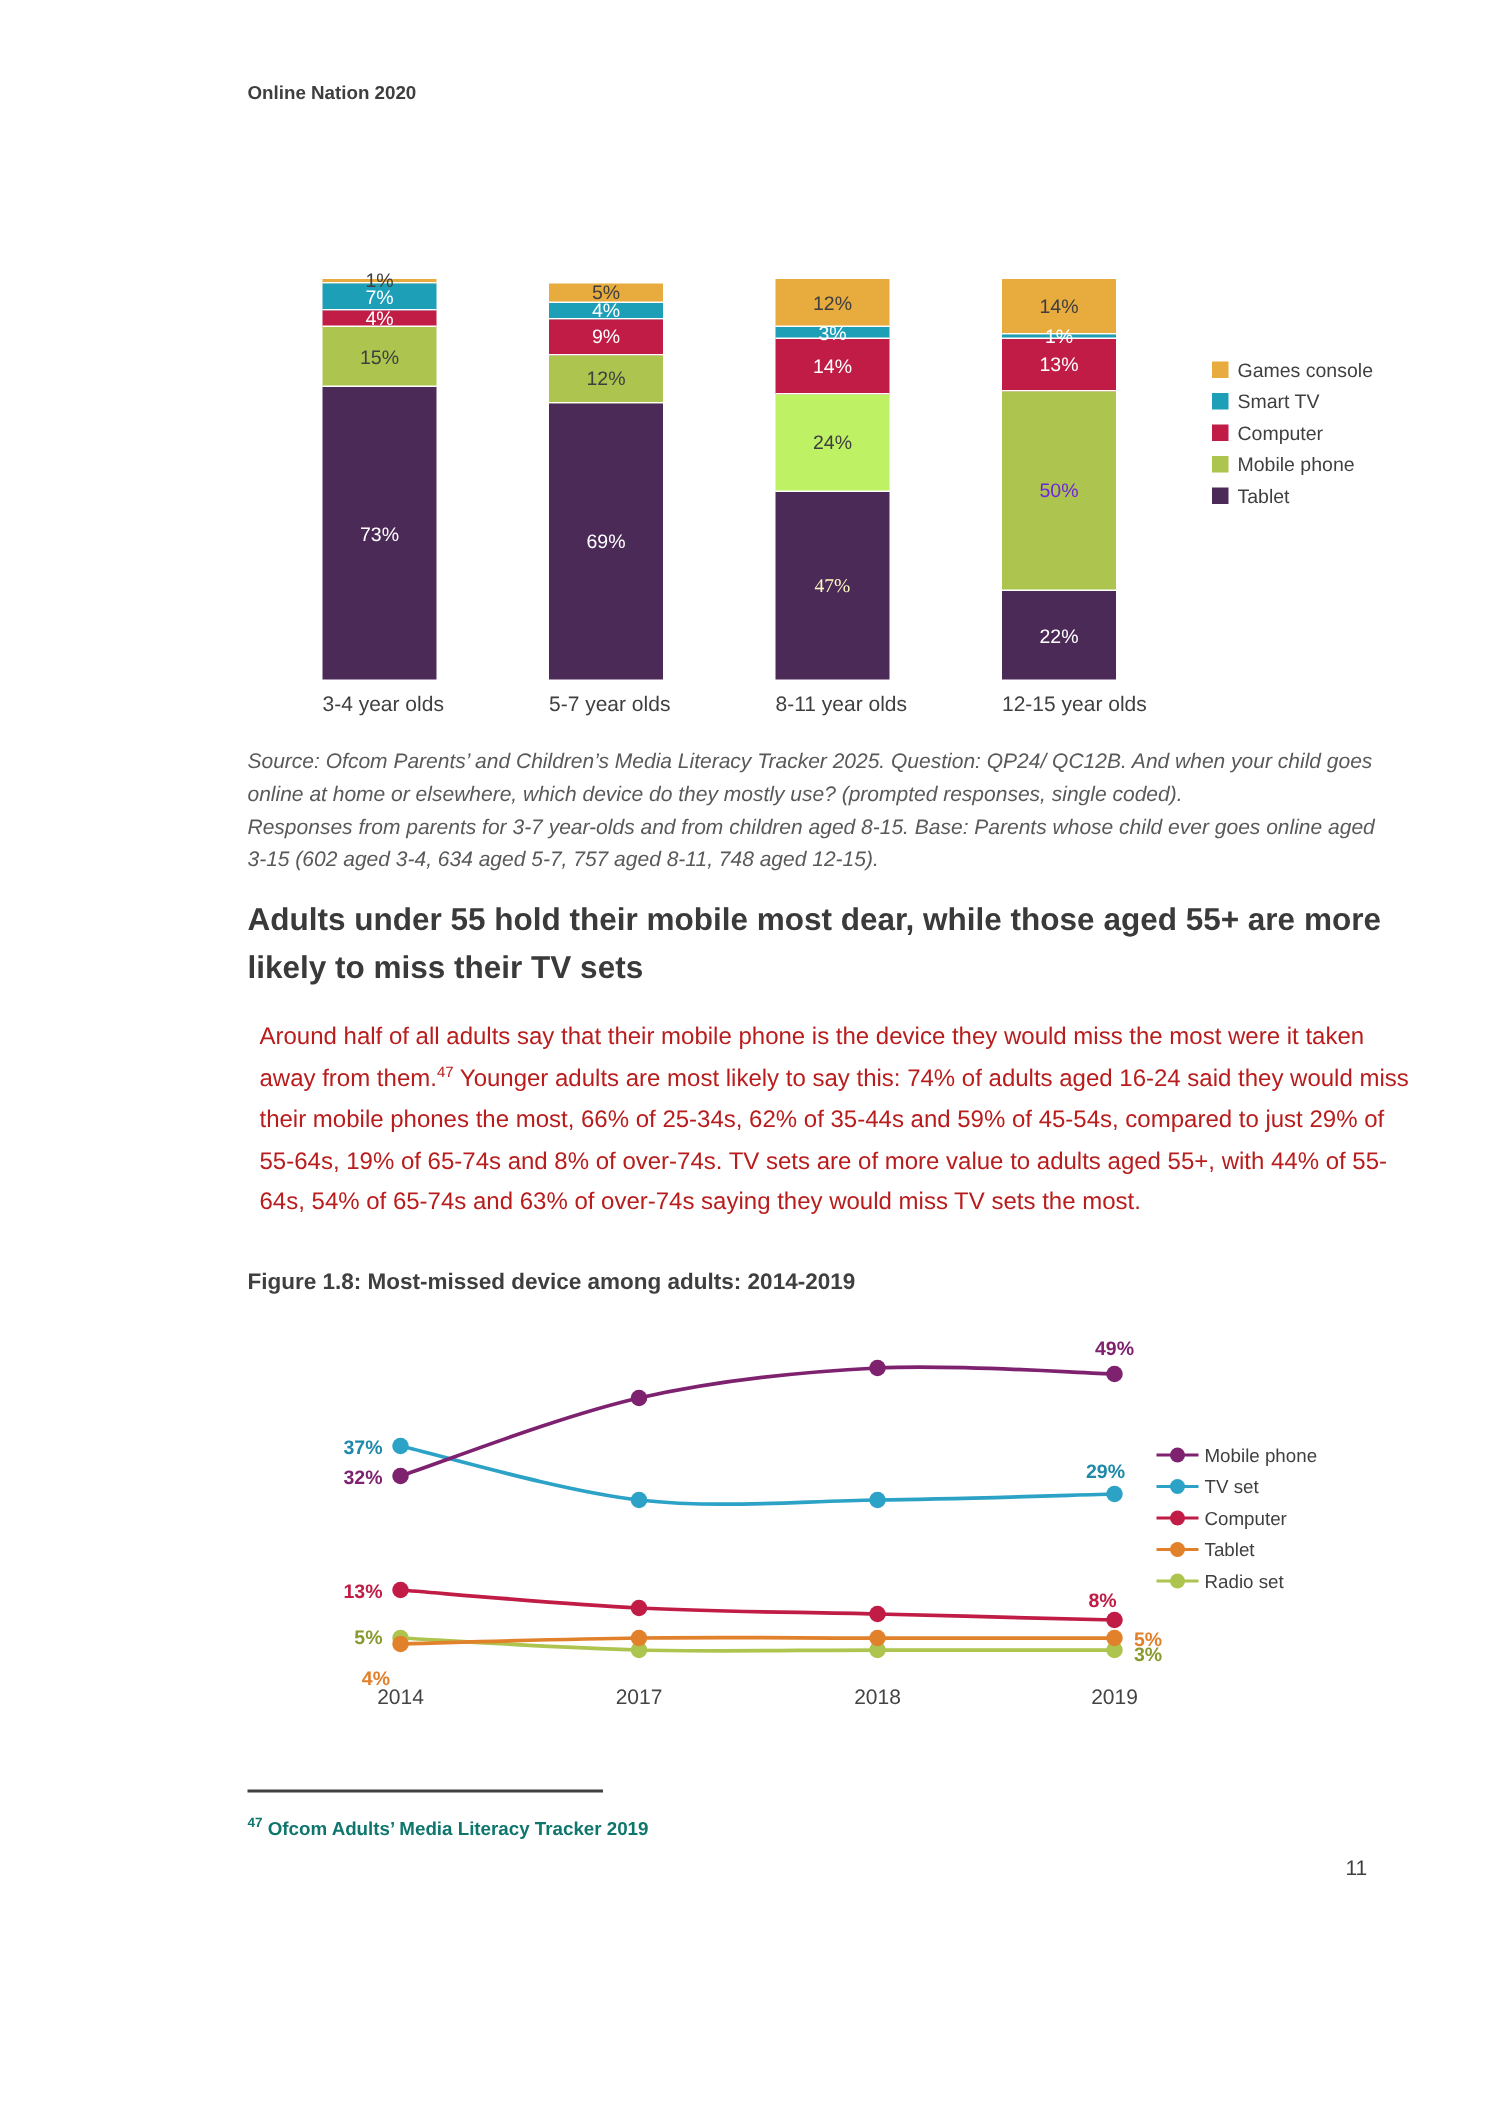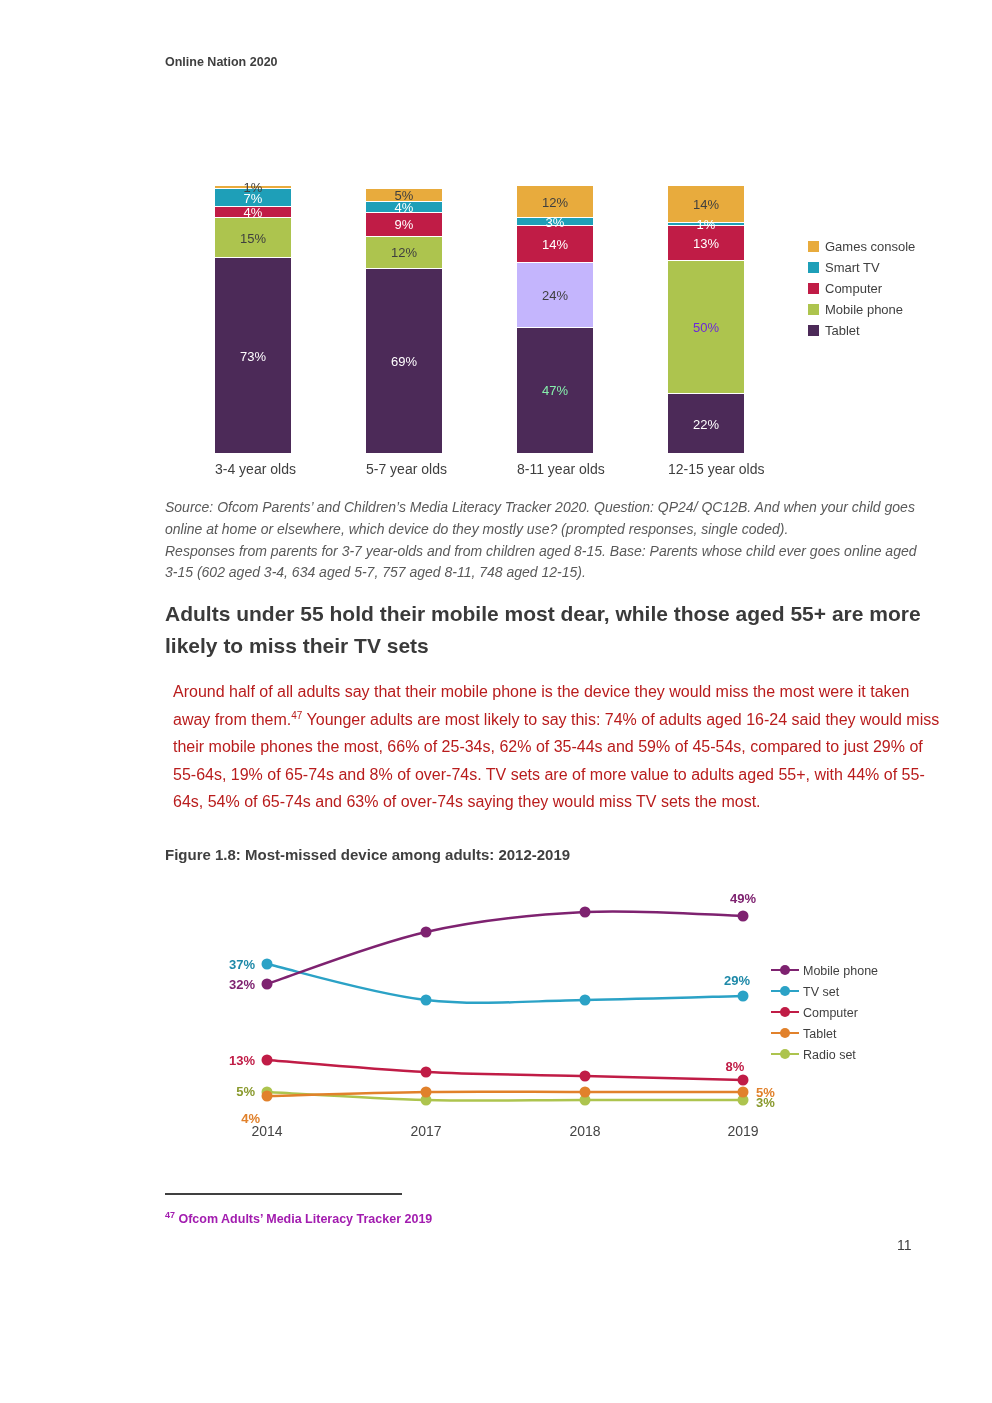--- a/index.html
+++ b/index.html
@@ -39,21 +39,21 @@
   .body-par sup{font-size:10px;}
 
   
   #fig18-chart{left:120px;top:878px;width:766px;height:290px;}
   #fig18-chart svg{display:block;}
   .ln-label{font-weight:bold;font-size:13px;font-family:"Liberation Sans",sans-serif;}
   .ln-axis{font-size:14px;fill:#444444;font-family:"Liberation Sans",sans-serif;}
   .ln-legend{font-size:12.5px;fill:#3f3f3f;font-family:"Liberation Sans",sans-serif;}
 
   .footnote-rule{left:120px;top:1193px;width:237px;border-top:2px solid #404040;height:0;}
-  .footnote{left:120px;top:1210px;font-size:12.5px;font-weight:bold;color:#a21caf;}
+  .footnote{left:120px;top:1210px;font-size:12.5px;font-weight:bold;color:#0f766e;}
   .footnote sup{font-size:9px;}
   .page-number{left:852px;top:1237px;font-size:14px;color:#3f3f3f;}
 </style>
 </head>
 <body>
 
 <div class="page">
 
   <div class="abs doc-header">Online Nation 2020</div>
 
@@ -104,25 +104,25 @@
           <div class="bar-stack">
             <div class="bar-seg" style="height: 32.04px; background: rgb(232, 171, 61);">
               <span class="seg-label" style="color: rgb(63, 63, 63);">12%</span>
             </div>
             <div class="bar-seg" style="height: 8.01px; background: rgb(30, 159, 184);">
               <span class="seg-label" style="color: rgb(255, 255, 255);">3%</span>
             </div>
             <div class="bar-seg" style="height: 37.38px; background: rgb(192, 28, 70);">
               <span class="seg-label" style="color: rgb(255, 255, 255);">14%</span>
             </div>
-            <div class="bar-seg" style="height: 64.08px; background: #c4b5fd;">
+            <div class="bar-seg" style="height: 64.08px; background: #bef264;">
               <span class="seg-label" style="color: rgb(63, 63, 63);">24%</span>
             </div>
             <div class="bar-seg" style="height: 125.49px; background: rgb(76, 42, 88);">
-              <span class="seg-label" style="color: #86efac;">47%</span>
+              <span class="seg-label" style="color: #fef9c3; font-family: Liberation Serif, serif;">47%</span>
             </div>
           </div>
           <div class="bar-cat-label">8-11 year olds</div>
         </div>
         <div class="bar-col">
           <div class="bar-stack">
             <div class="bar-seg" style="height: 37.38px; background: rgb(232, 171, 61);">
               <span class="seg-label" style="color: rgb(63, 63, 63);">14%</span>
             </div>
             <div class="bar-seg" style="height: 2.67px; background: rgb(30, 159, 184);">
@@ -159,31 +159,31 @@
           <span class="legend-label">Mobile phone</span>
         </div>
         <div class="legend-row">
           <span class="legend-swatch" style="background: rgb(76, 42, 88);"></span>
           <span class="legend-label">Tablet</span>
         </div>
       </div>
   </div>
 
   <div class="abs source-text">
-    <div>Source: Ofcom Parents’ and Children’s Media Literacy Tracker 2020. Question: QP24/ QC12B. And when your child goes online at home or elsewhere, which device do they mostly use? (prompted responses, single coded).</div>
+    <div>Source: Ofcom Parents’ and Children’s Media Literacy Tracker 2025. Question: QP24/ QC12B. And when your child goes online at home or elsewhere, which device do they mostly use? (prompted responses, single coded).</div>
     <div>Responses from parents for 3-7 year-olds and from children aged 8-15. Base: Parents whose child ever goes online aged 3-15 (602 aged 3-4, 634 aged 5-7, 757 aged 8-11, 748 aged 12-15).</div>
   </div>
 
   <div class="abs section-heading">Adults under 55 hold their mobile most dear, while those aged 55+ are more likely to miss their TV sets</div>
 
   <div class="abs body-par">
     <span>Around half of all adults say that their mobile phone is the device they would miss the most were it taken away from them.</span><sup>47</sup><span> Younger adults are most likely to say this: 74% of adults aged 16-24 said they would miss their mobile phones the most, 66% of 25-34s, 62% of 35-44s and 59% of 45-54s, compared to just 29% of 55-64s, 19% of 65-74s and 8% of over-74s. TV sets are of more value to adults aged 55+, with 44% of 55-64s, 54% of 65-74s and 63% of over-74s saying they would miss TV sets the most.</span>
   </div>
 
-  <div class="abs fig-title" id="fig18-title">Figure 1.8: Most-missed device among adults: 2012-2019</div>
+  <div class="abs fig-title" id="fig18-title">Figure 1.8: Most-missed device among adults: 2014-2019</div>
 
   <div class="abs" id="fig18-chart">
       <svg width="766" height="290" viewBox="0 0 766 290">
         <path d="M102,214C128.5,215.33333333333334,208,220.66666666666666,261,222C314,223.33333333333334,367.1666666666667,222,420,222C472.8333333333333,222,551.6666666666666,222,578,222" fill="none" stroke="#ADC44E" stroke-width="2.5"></path>
         <circle cx="102" cy="214" r="5.5" fill="#ADC44E"></circle>
         <circle cx="261" cy="222" r="5.5" fill="#ADC44E"></circle>
         <circle cx="420" cy="222" r="5.5" fill="#ADC44E"></circle>
         <circle cx="578" cy="222" r="5.5" fill="#ADC44E"></circle>
         <path d="M102,218C128.5,217.33333333333334,208,214.66666666666666,261,214C314,213.33333333333334,367.1666666666667,214,420,214C472.8333333333333,214,551.6666666666666,214,578,214" fill="none" stroke="#E1812B" stroke-width="2.5"></path>
         <circle cx="102" cy="218" r="5.5" fill="#E1812B"></circle>

